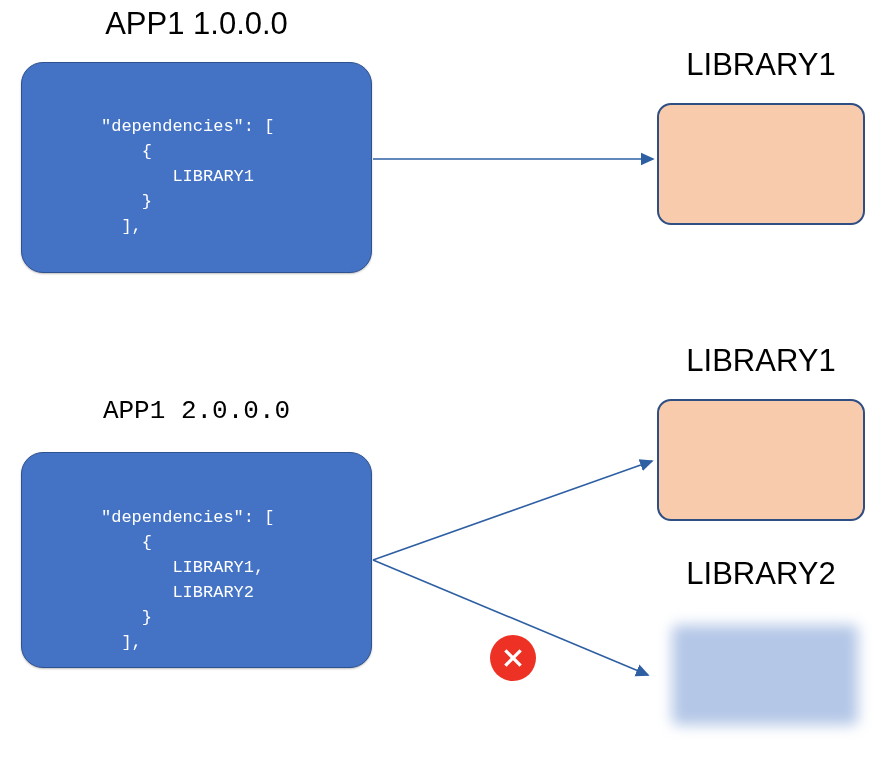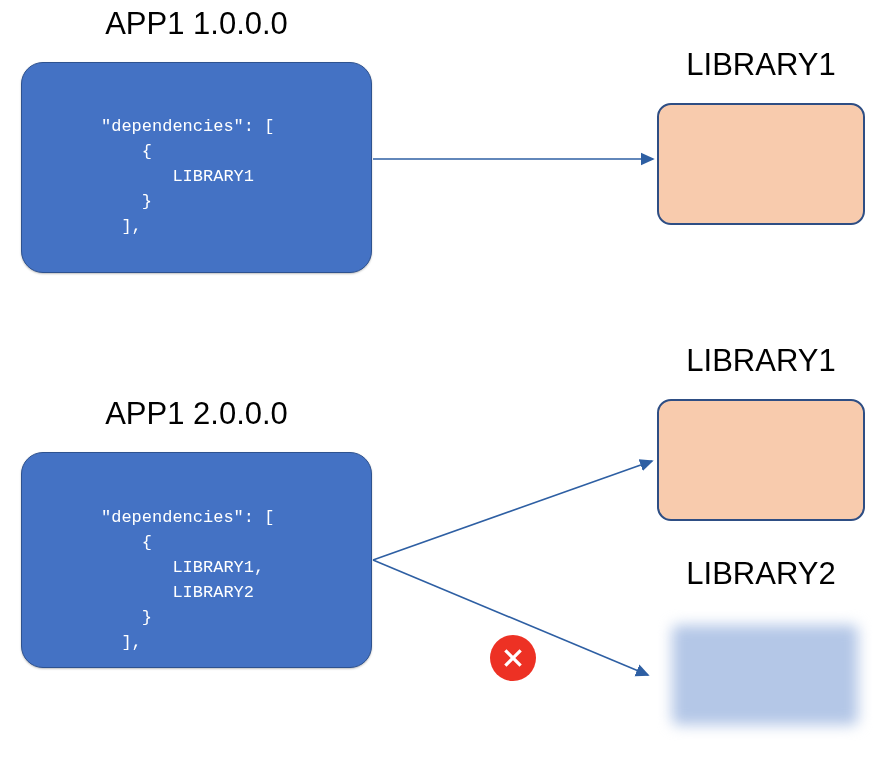--- a/index.html
+++ b/index.html
@@ -95,21 +95,21 @@
     {
        LIBRARY1
     }
   ],</div>
 
   <div class="caption" style="left:657px; top:47px; width:208px; font-size:31px;">LIBRARY1</div>
 
   <div class="node lib-box" style="left:657px; top:103px; width:208px; height:122px;">
   </div>
 
-  <div class="caption" style="left:21px; top:396px; width:351px; font-size:31px;">APP1 2.0.0.0</div>
+  <div class="caption" style="left:21px; top:396px; width:351px; font-size:26px;font-family:Liberation Mono, monospace;">APP1 2.0.0.0</div>
 
   <div class="node app-box" style="left:21px; top:452px; width:351px; height:216px;">
   </div>
 
   <div class="code-block" style="left:101px; top:505px;">"dependencies": [
     {
        LIBRARY1,
        LIBRARY2
     }
   ],</div>

